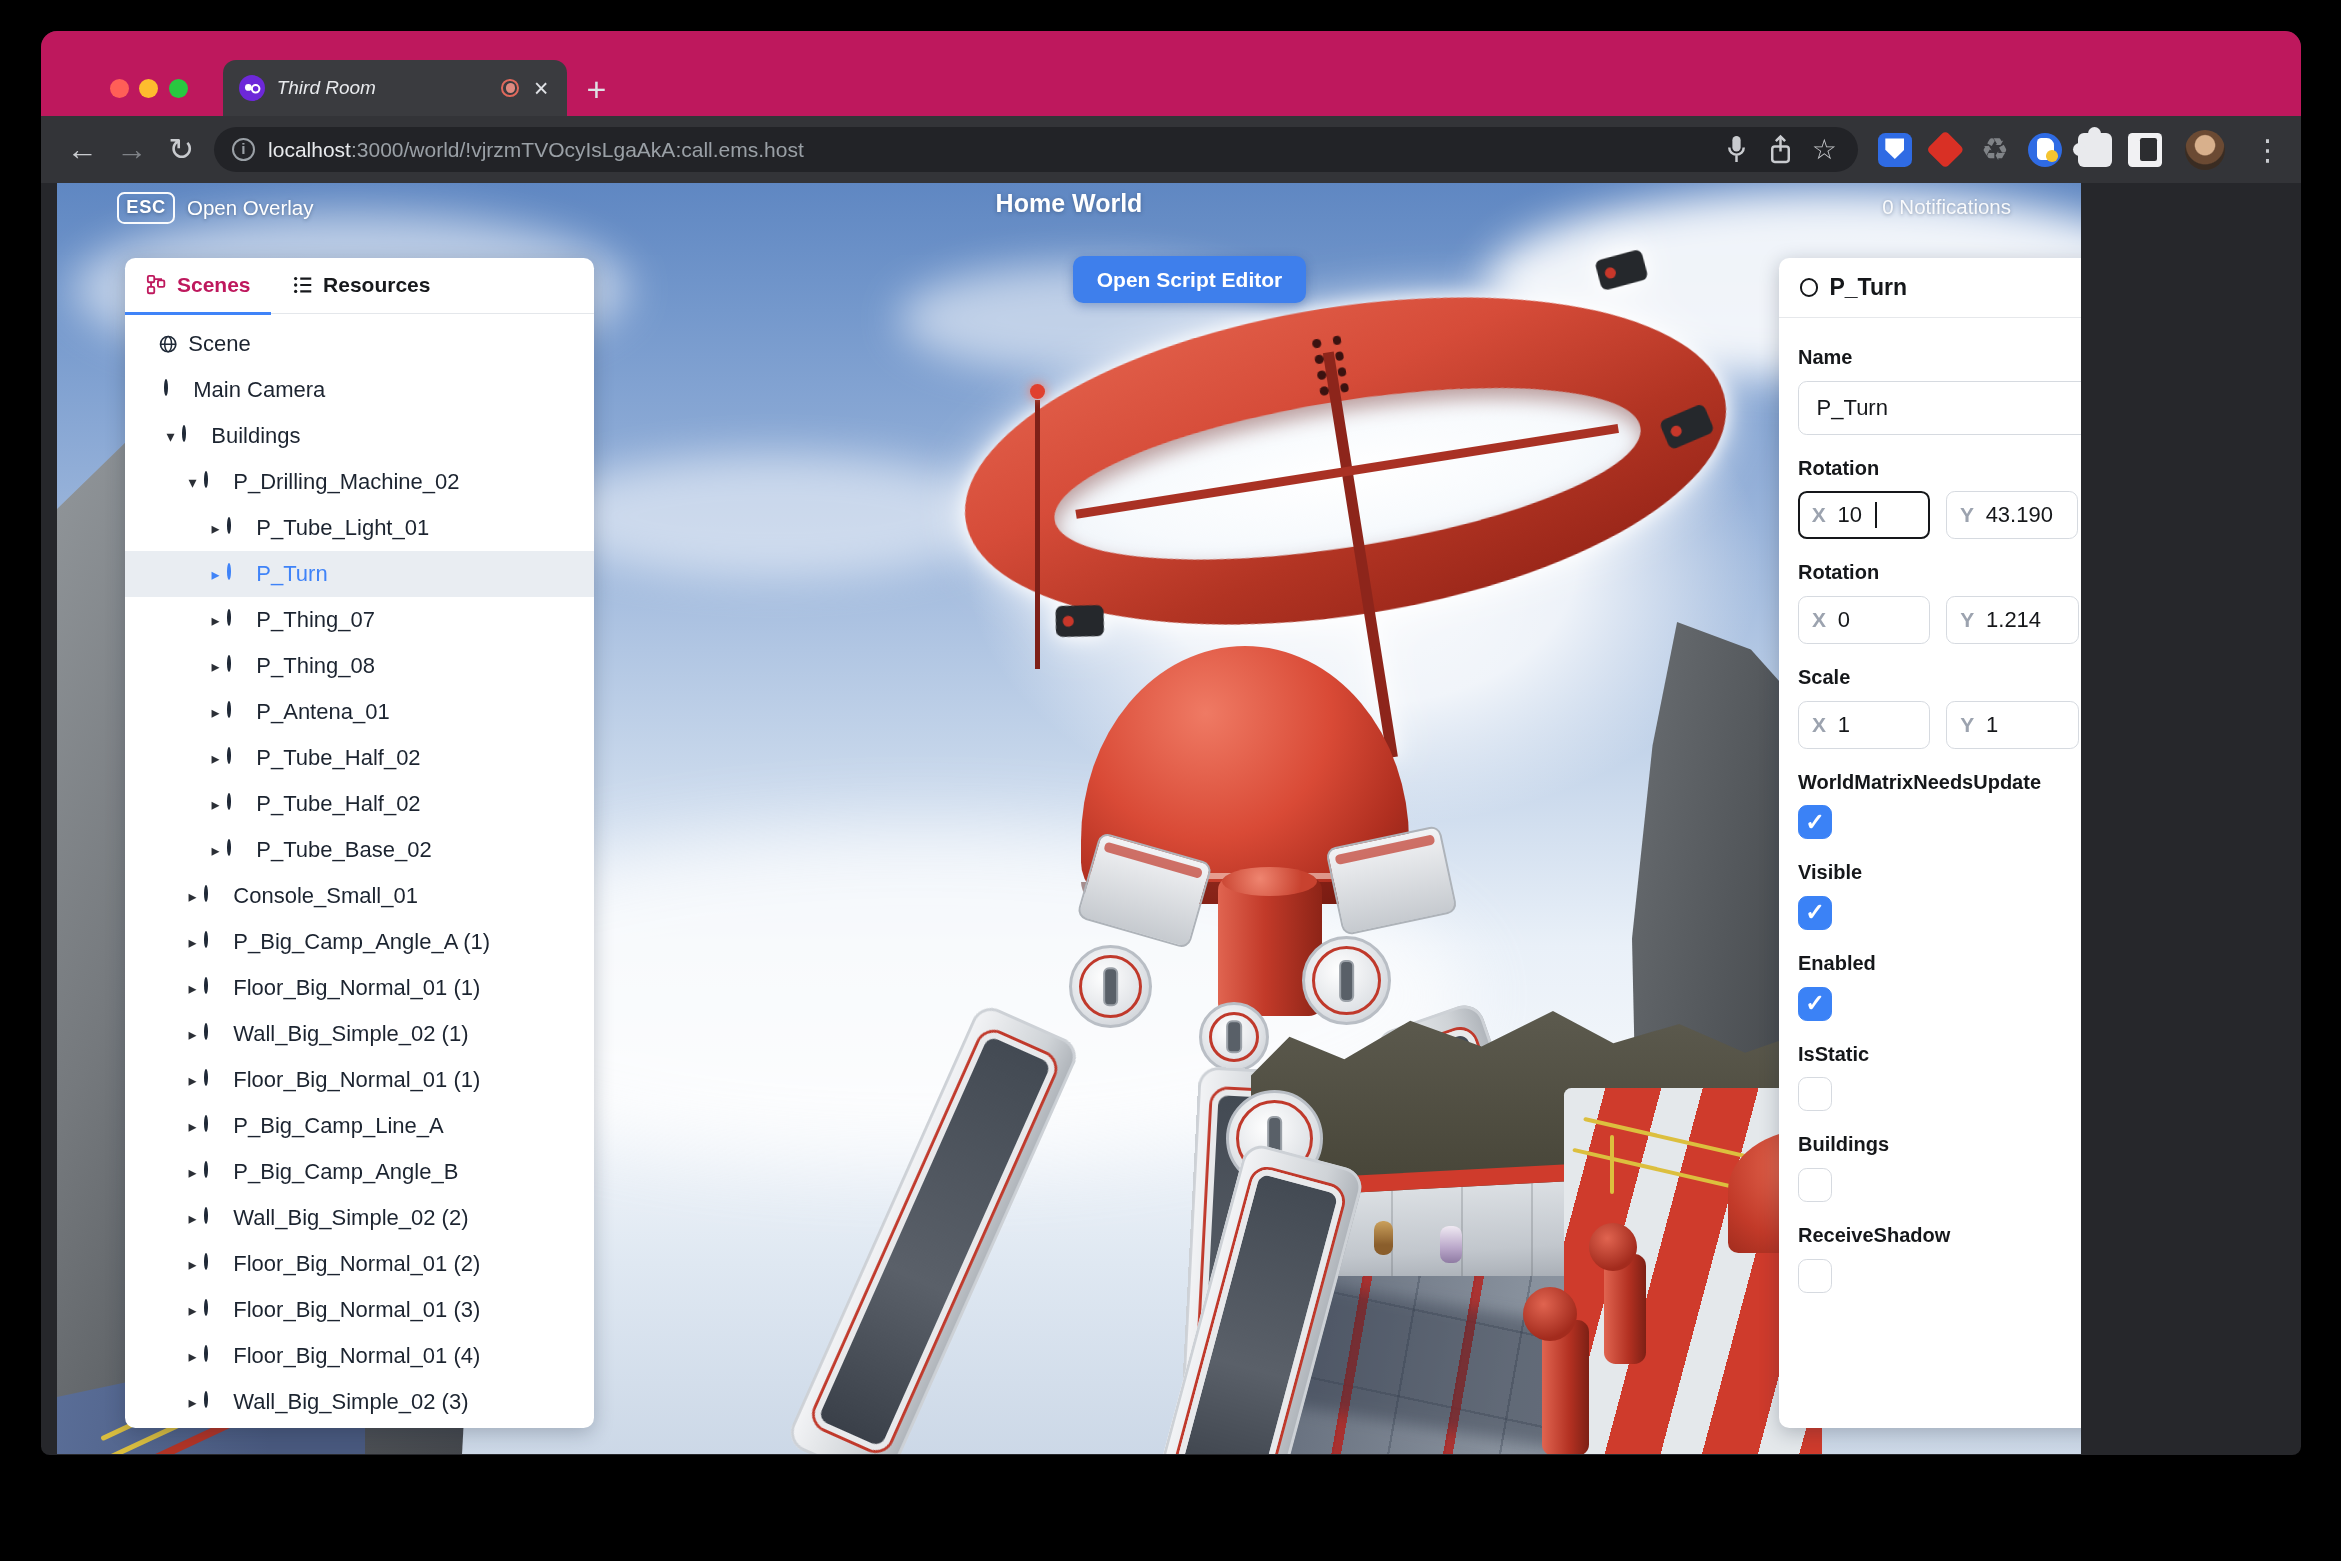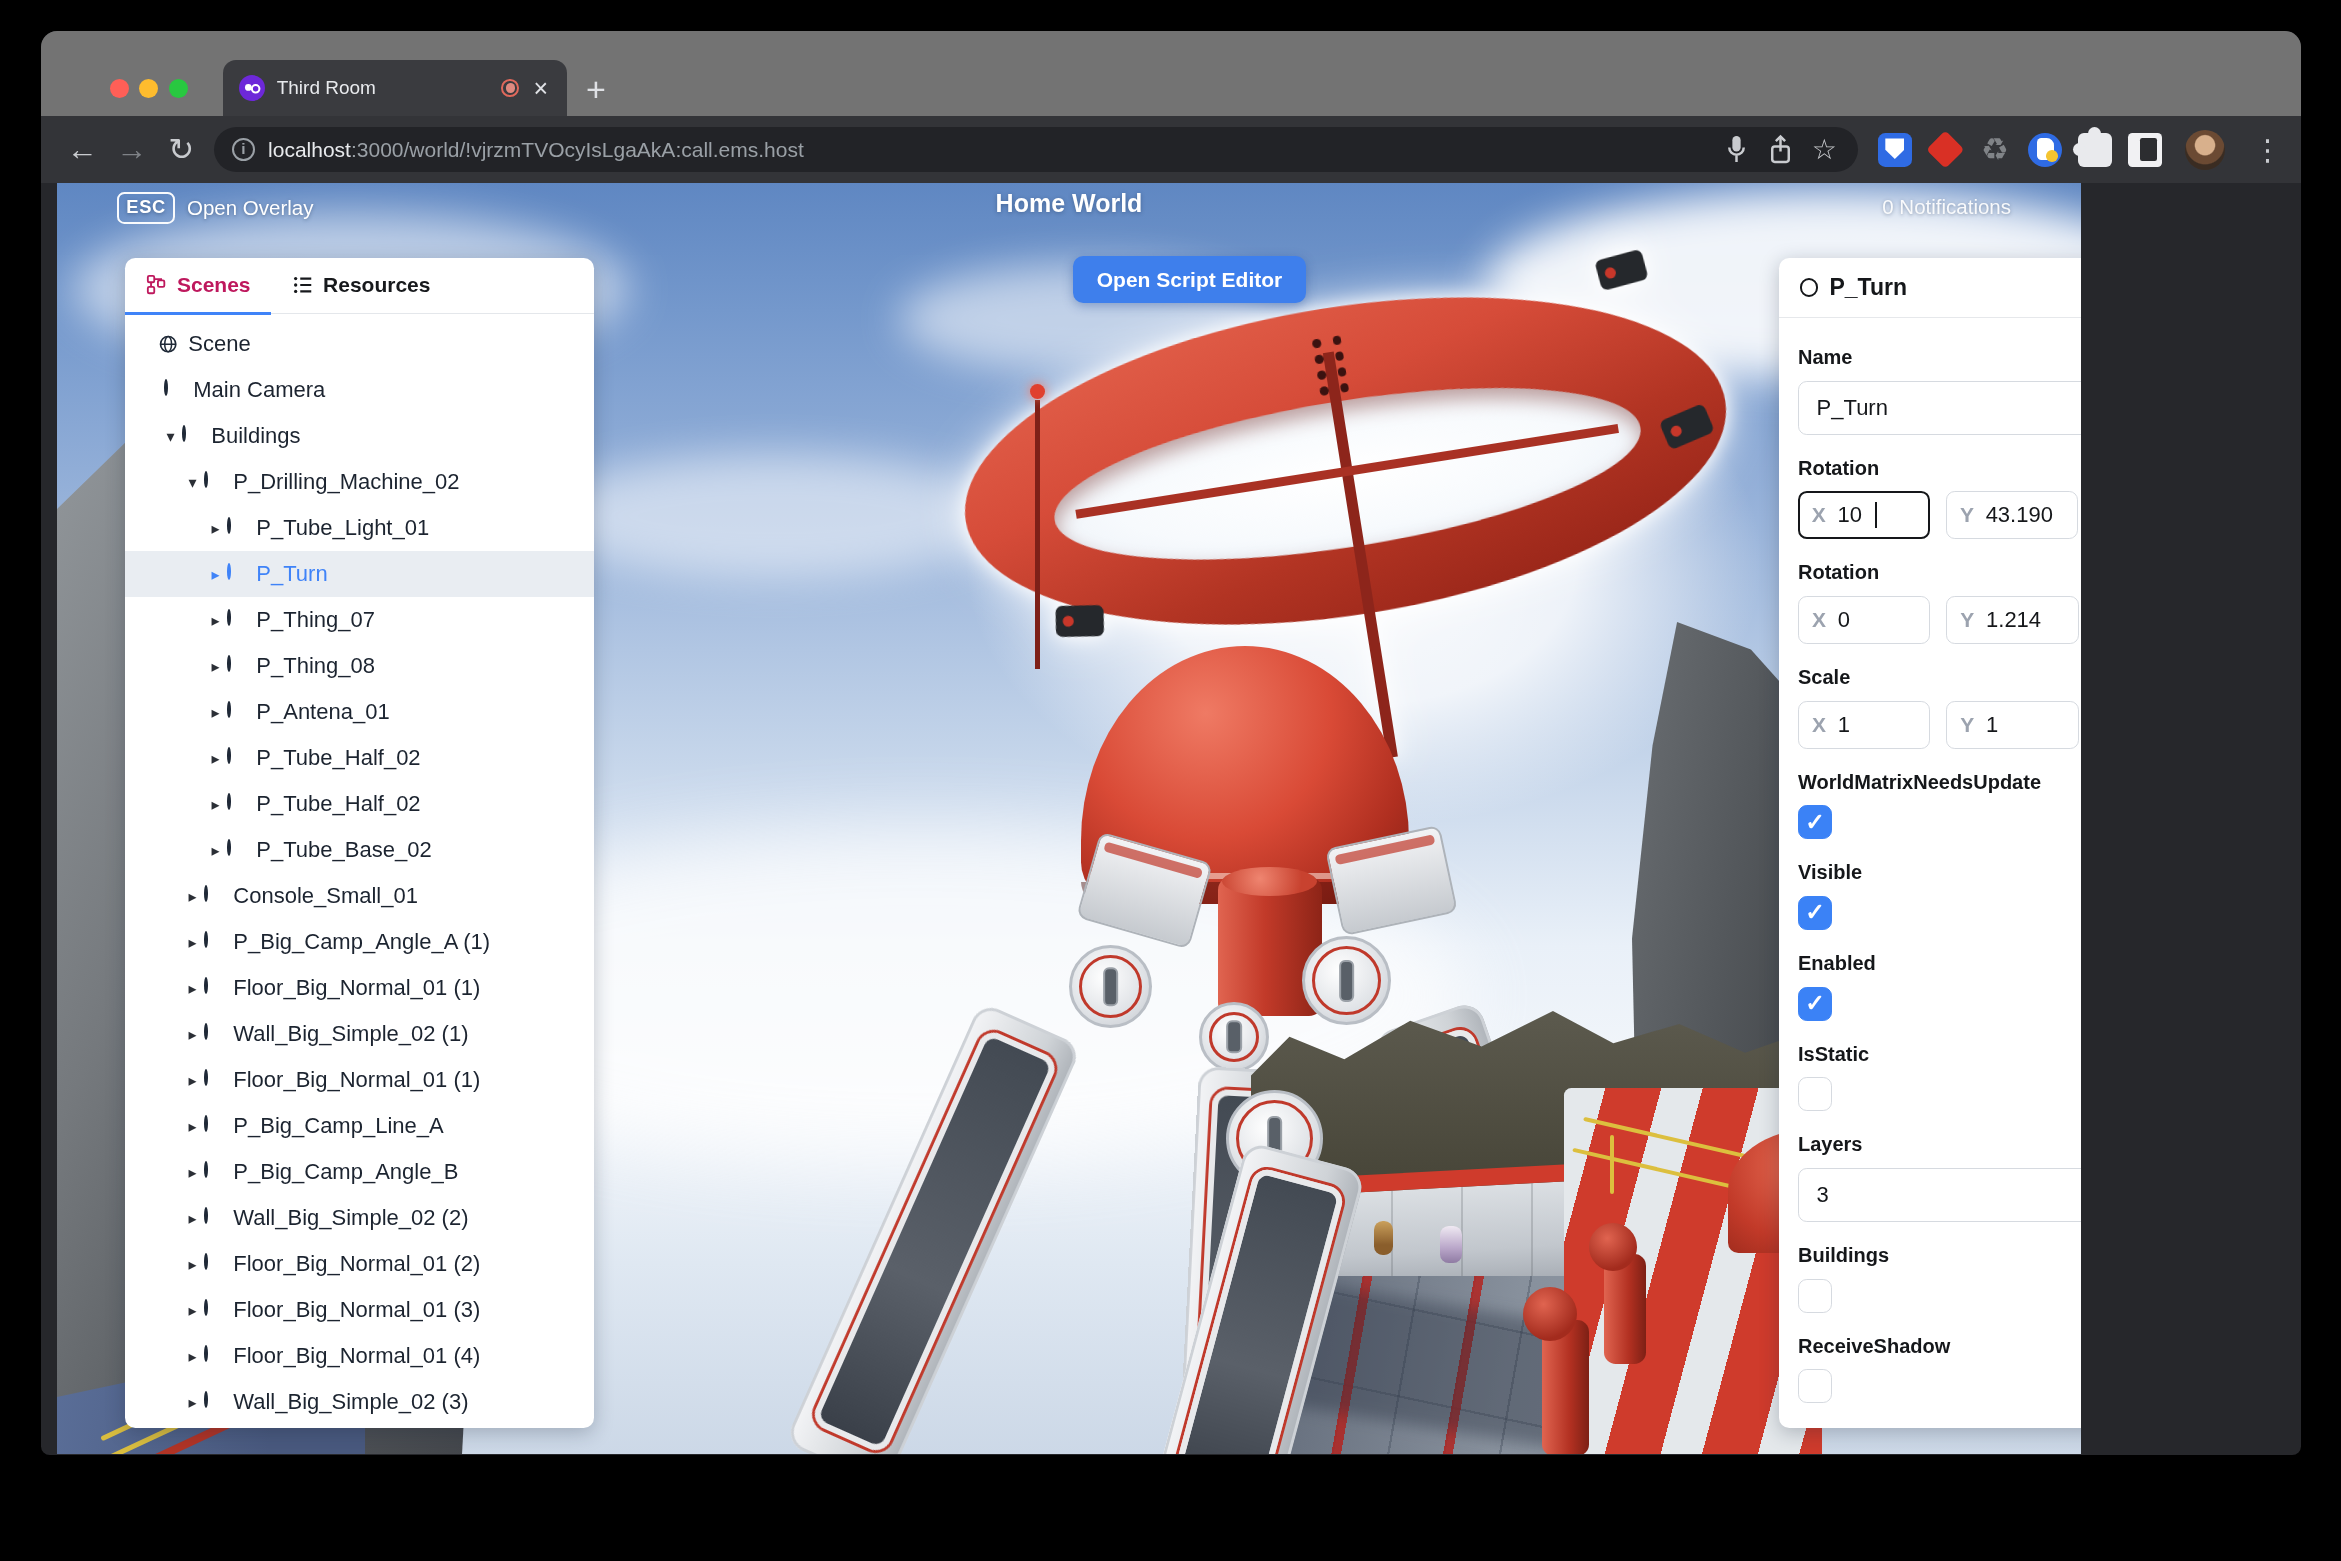--- a/index.html
+++ b/index.html
@@ -4,21 +4,21 @@
 <style>
   * { margin:0; padding:0; box-sizing:border-box; }
   body { background:#000; font-family:"Liberation Sans", sans-serif; }
   .stage { position:relative; width:2342px; height:1561px; background:#000; overflow:hidden; }
 
   
   .window { position:absolute; left:41px; top:31px; width:2260px; height:1424px;
     border-radius:16px 16px 8.8px 8.8px; overflow:hidden; background:#26272b;
     box-shadow:0 22px 66px rgba(0,0,0,.85); }
 
-  .tabstrip { position:relative; height:85px; background:#737373; display:flex; align-items:flex-end; }
+  .tabstrip { position:relative; height:85px; background:#be185d; display:flex; align-items:flex-end;font-style:italic; }
   .traffic { position:absolute; left:69px; top:48px; display:flex; gap:10.3px; }
   .traffic span { width:19px; height:19px; border-radius:50%; display:block; }
   .tl-close{ background:#ff5f57; } .tl-min{ background:#febc2e; } .tl-zoom{ background:#28c840; }
 
   .tab { margin-left:182px; width:344px; height:56px; background:#3a3b3f; border-radius:13px 13px 0 0;
     display:flex; align-items:center; padding:0 16px; gap:11.7px; }
   .favicon { width:26px; height:26px; flex:0 0 auto; }
   .tab-title { color:#e8eaed; font-size:19px; flex:1; white-space:nowrap; overflow:hidden; }
   .rec-dot { width:17.6px; height:17.6px; border:2.9px solid #e0685b; border-radius:50%; position:relative; flex:0 0 auto;}
   .rec-dot::after{ content:""; position:absolute; inset:2.2px; border-radius:50%; background:#e0897f; }
@@ -707,26 +707,20 @@
     <div class="sec-label">Enabled</div>
     <div class="checkbox checked">
                 <span class="tick">✓</span>
               </div>
   </div>
             <div>
     <div class="sec-label">IsStatic</div>
     <div class="checkbox"></div>
   </div>
             <div>
-    <div class="sec-label">Layers</div>
-    <div class="text-input">
-                <span class="ti-val">3</span>
-              </div>
-  </div>
-            <div>
     <div class="sec-label">Buildings</div>
     <div class="checkbox"></div>
   </div>
             <div>
     <div class="sec-label">ReceiveShadow</div>
     <div class="checkbox"></div>
   </div>
           </div>
       </div>
     </div>

